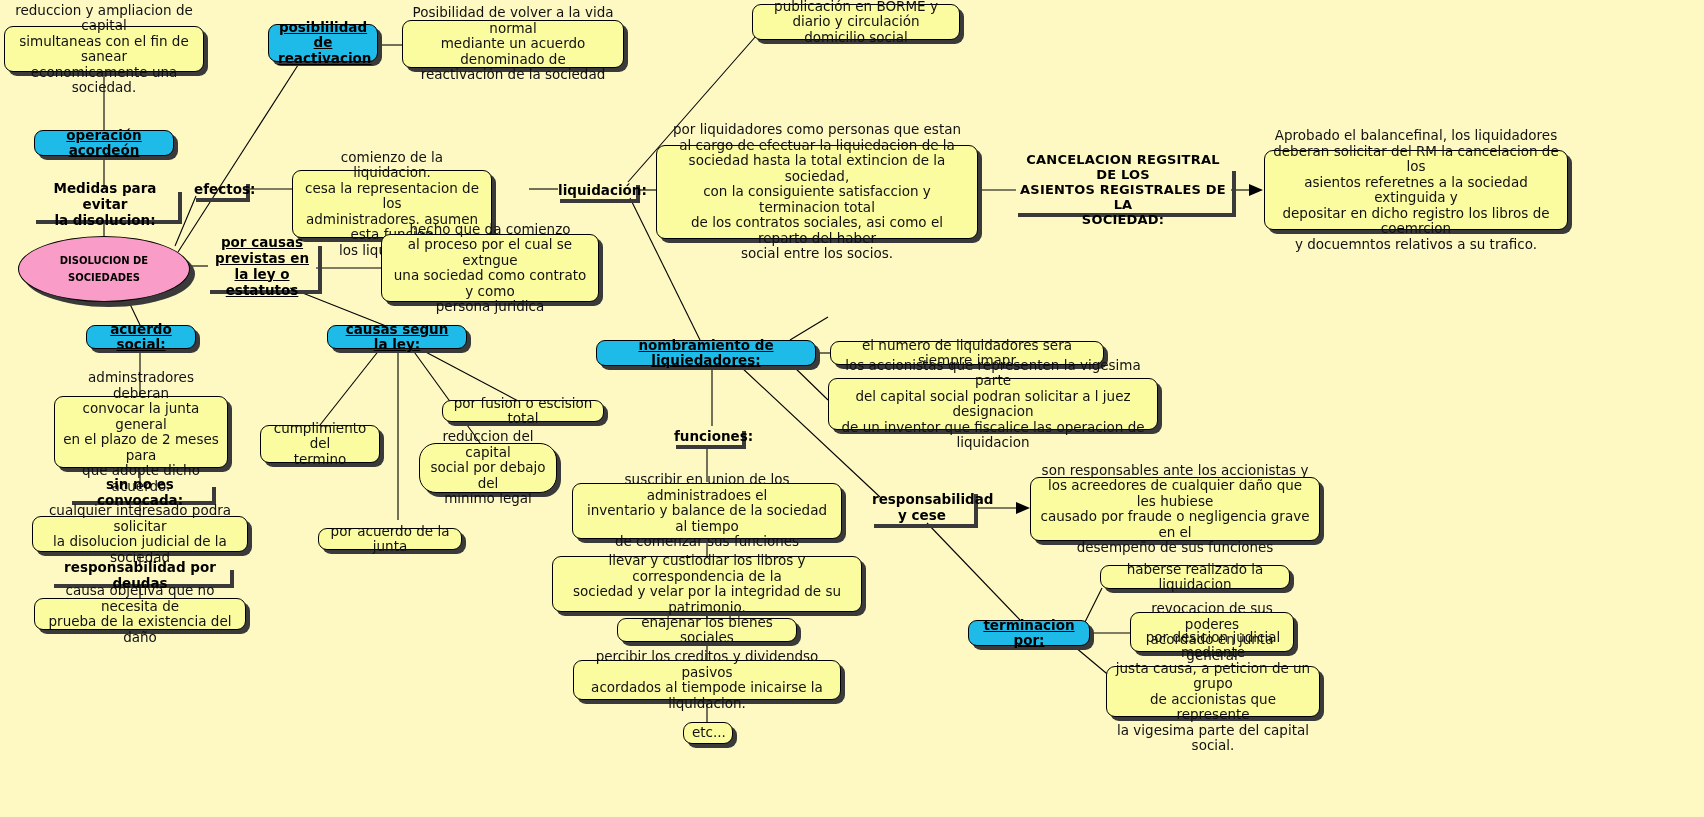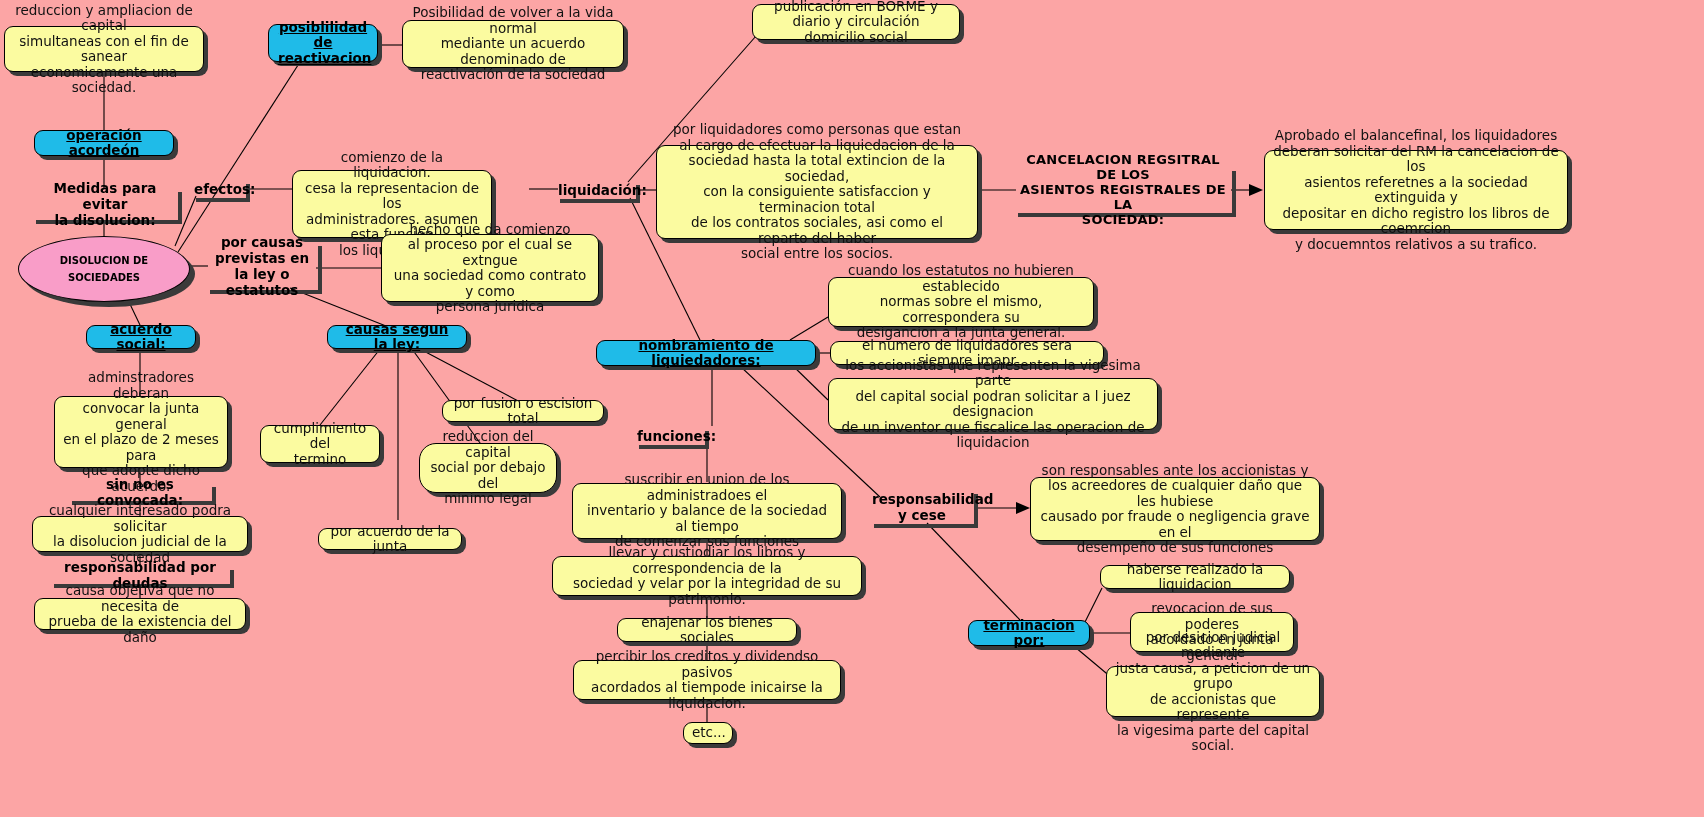--- a/index.html
+++ b/index.html
@@ -1,17 +1,17 @@
 <!DOCTYPE html>
 <html><head>
 <meta charset="utf-8">
 <style>
   html,body{margin:0;padding:0;background:#ffffff;}
   body{width:1704px;height:817px;overflow:hidden;font-family:"DejaVu Sans","Liberation Sans",sans-serif;}
-  #stage{position:relative;width:1704px;height:817px;background:#fca5a5;}
+  #stage{position:relative;width:1704px;height:817px;background:#fef9c3;}
 
   svg.links{position:absolute;left:0;top:0;width:1704px;height:817px;overflow:visible;pointer-events:none;}
 
   .node{position:absolute;box-sizing:border-box;display:flex;align-items:center;justify-content:center;text-align:center;}
 
   
   .ybox{
     background:#fbfba0;
     border:1px solid #000;
     border-radius:9px;
@@ -191,43 +191,40 @@
   </div>
 
   <div class="node lbl big" style="left:1014px;top:167px;width:218px;height:46px;">
     <span class="txt">CANCELACION REGSITRAL DE LOS<br>ASIENTOS REGISTRALES DE LA<br>SOCIEDAD:</span>
   </div>
 
   <div class="node ybox" style="left:1264px;top:150px;width:304px;height:80px;">
     <span class="txt">Aprobado el balancefinal, los liquidadores<br>deberan solicitar del RM la cancelacion de los<br>asientos referetnes a la sociedad extinguida y<br>depositar en dicho registro los libros de coemrcion<br>y docuemntos relativos a su trafico.</span>
   </div>
 
-  <div class="node lbl" style="left:206px;top:242px;width:112px;height:48px;">
+  <div class="node lbl" style="left:206px;top:242px;width:112px;height:48px;text-decoration:underline;">
     <span class="txt">por causas<br>previstas en<br>la ley o estatutos</span>
   </div>
 
   <div class="node ybox" style="left:381px;top:234px;width:218px;height:68px;">
     <span class="txt">hecho que da comienzo<br>al proceso por el cual se extngue<br>una sociedad como contrato y como<br>persona juridica</span>
   </div>
 
   <div class="node cbox" style="left:86px;top:325px;width:110px;height:24px;">
     <span class="txt">acuerdo social:</span>
   </div>
 
   <div class="node cbox" style="left:327px;top:325px;width:140px;height:24px;">
     <span class="txt">causas segun la ley:</span>
   </div>
 
   <div class="node cbox" style="left:596px;top:340px;width:220px;height:26px;">
     <span class="txt">nombramiento de liquiedadores:</span>
   </div>
 
-  <div class="node ybox" style="left:828px;top:277px;width:266px;height:50px;">
-    <span class="txt">cuando los estatutos no hubieren establecido<br>normas sobre el mismo, correspondera su<br>desigancion a la junta  general.</span>
-  </div>
 
   <div class="node ybox" style="left:830px;top:341px;width:274px;height:24px;">
     <span class="txt">el numero de liquidadores sera siempre imapr</span>
   </div>
 
   <div class="node ybox" style="left:828px;top:378px;width:330px;height:52px;">
     <span class="txt">los accionistas que representen la vigesima parte<br>del capital social podran solicitar a l juez designacion<br>de un inventor que fiscalice las operacion de liquidacion</span>
   </div>
 
   <div class="node ybox" style="left:54px;top:396px;width:174px;height:72px;">
@@ -259,29 +256,29 @@
   </div>
 
   <div class="node ybox" style="left:419px;top:443px;width:138px;height:50px;border-radius:17px;">
     <span class="txt">reduccion del capital<br>social por debajo del<br>minimo legal</span>
   </div>
 
   <div class="node ybox" style="left:318px;top:528px;width:144px;height:22px;">
     <span class="txt">por acuerdo de la junta</span>
   </div>
 
-  <div class="node lbl" style="left:635px;top:427px;width:70px;height:18px;">
+  <div class="node lbl" style="left:672px;top:427px;width:70px;height:18px;">
     <span class="txt">funciones:</span>
   </div>
 
   <div class="node ybox" style="left:572px;top:483px;width:270px;height:56px;">
     <span class="txt">suscribir en union de los administradoes el<br>inventario y balance  de la sociedad al tiempo<br>de comenzar sus funciones</span>
   </div>
 
-  <div class="node ybox" style="left:552px;top:556px;width:310px;height:40px;">
+  <div class="node ybox" style="left:552px;top:556px;width:310px;height:56px;">
     <span class="txt">llevar y custiodiar los libros y correspondencia de la<br>sociedad y velar por la integridad de su patrimonio.</span>
   </div>
 
   <div class="node ybox" style="left:617px;top:618px;width:180px;height:24px;">
     <span class="txt">enajenar los bienes sociales</span>
   </div>
 
   <div class="node ybox" style="left:573px;top:660px;width:268px;height:40px;">
     <span class="txt">percibir los creditos y dividendso pasivos<br>acordados al tiempode inicairse la liquidacion.</span>
   </div>

